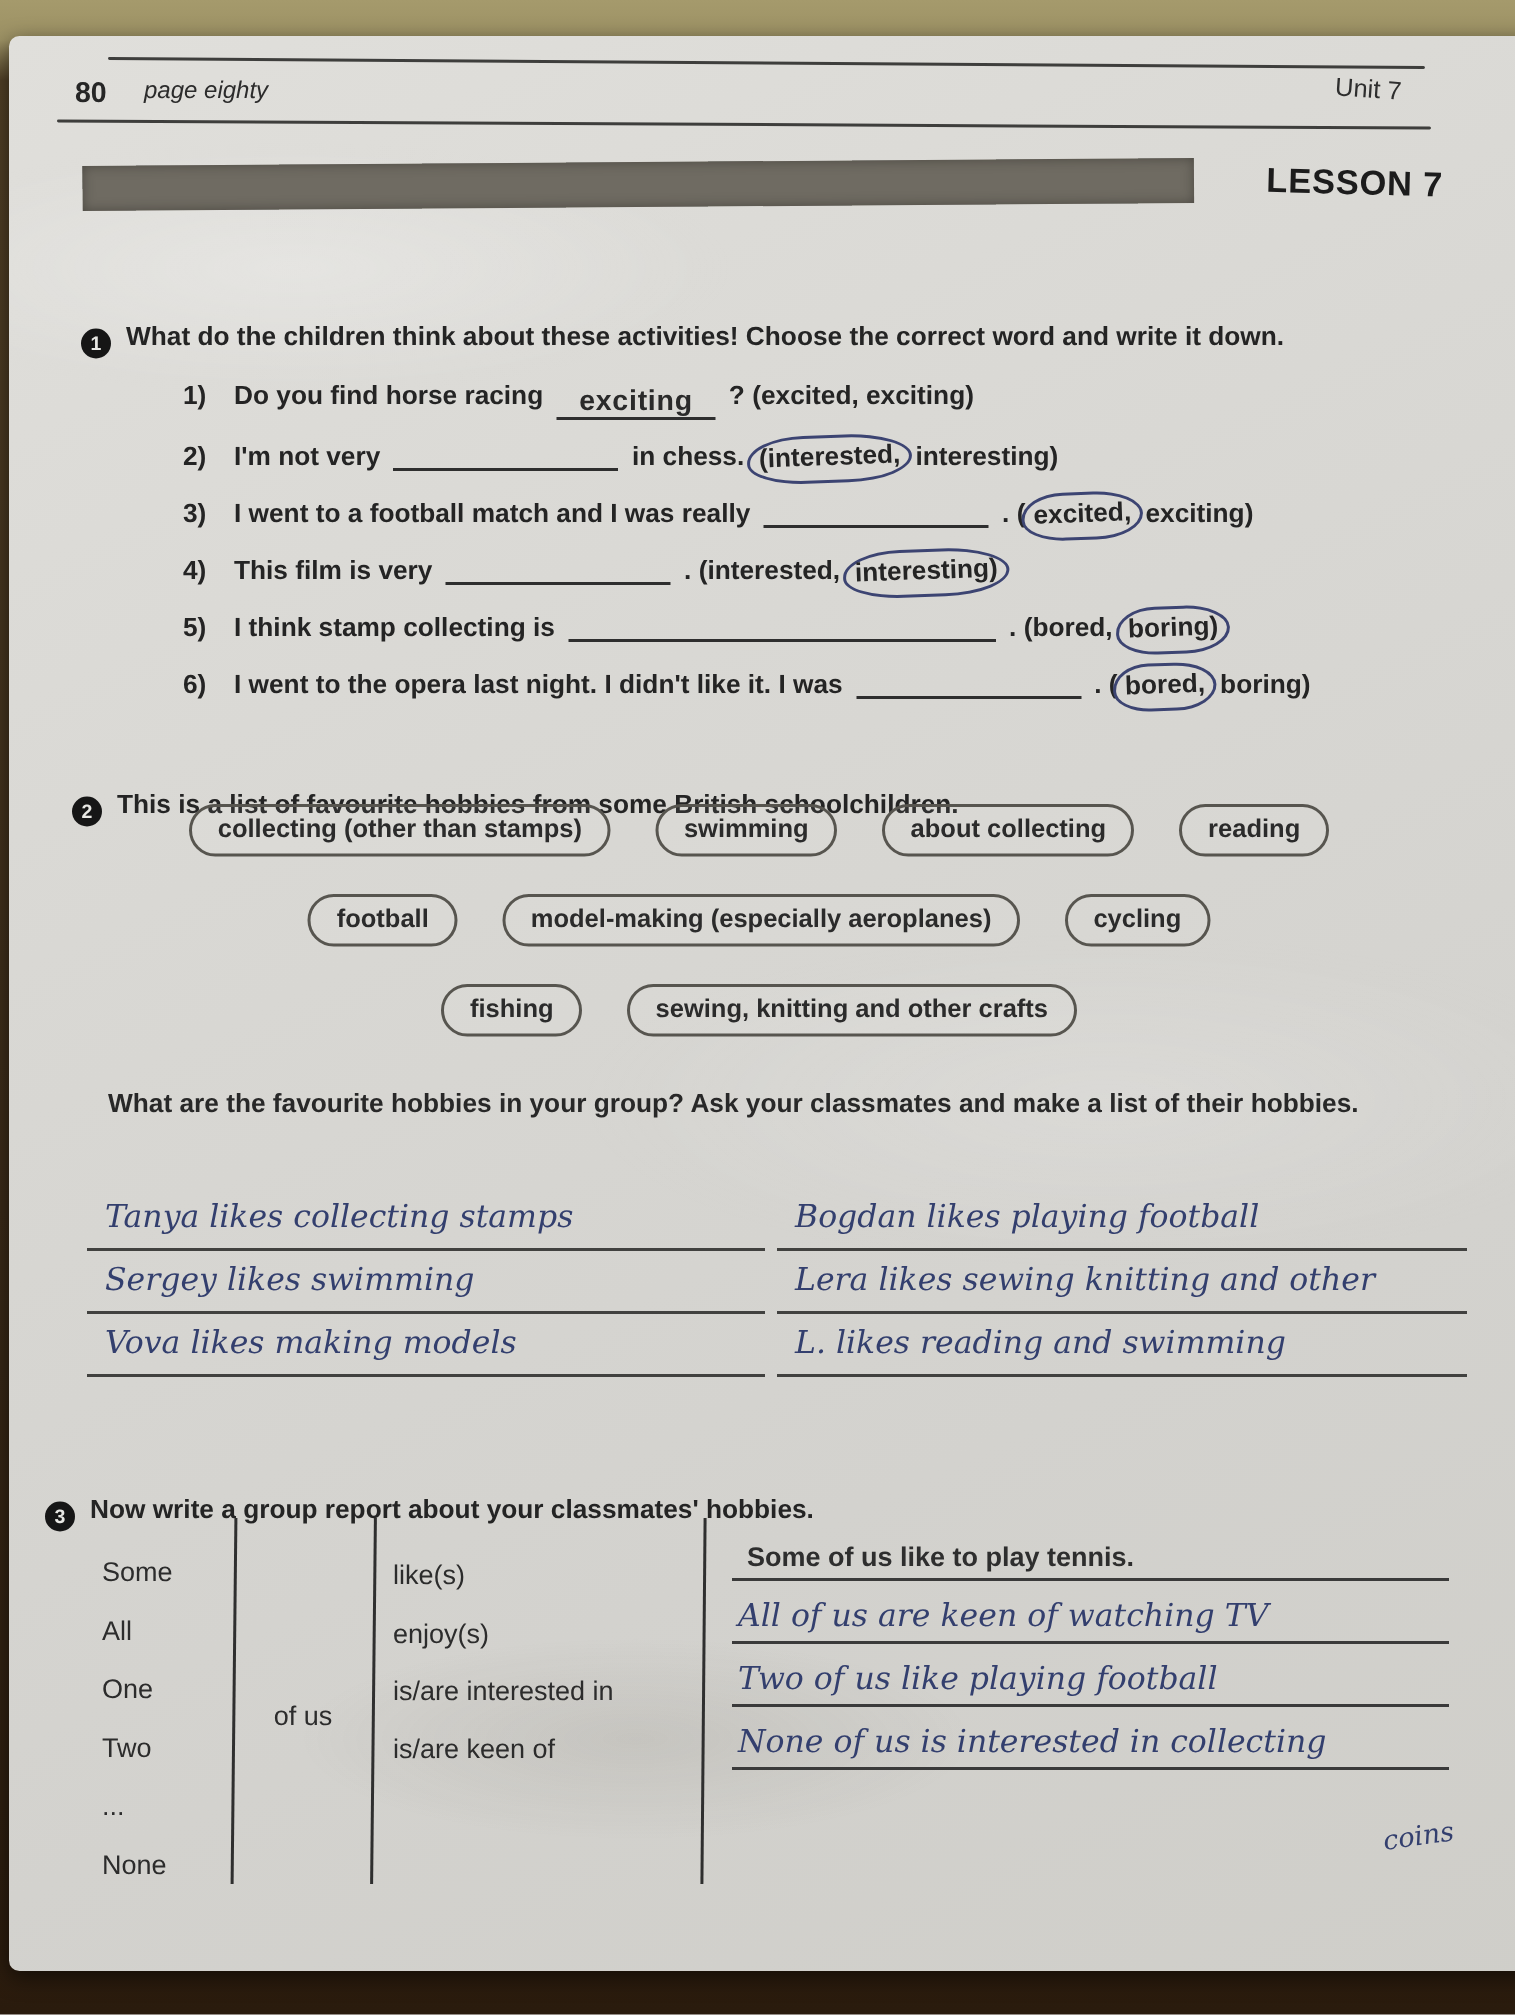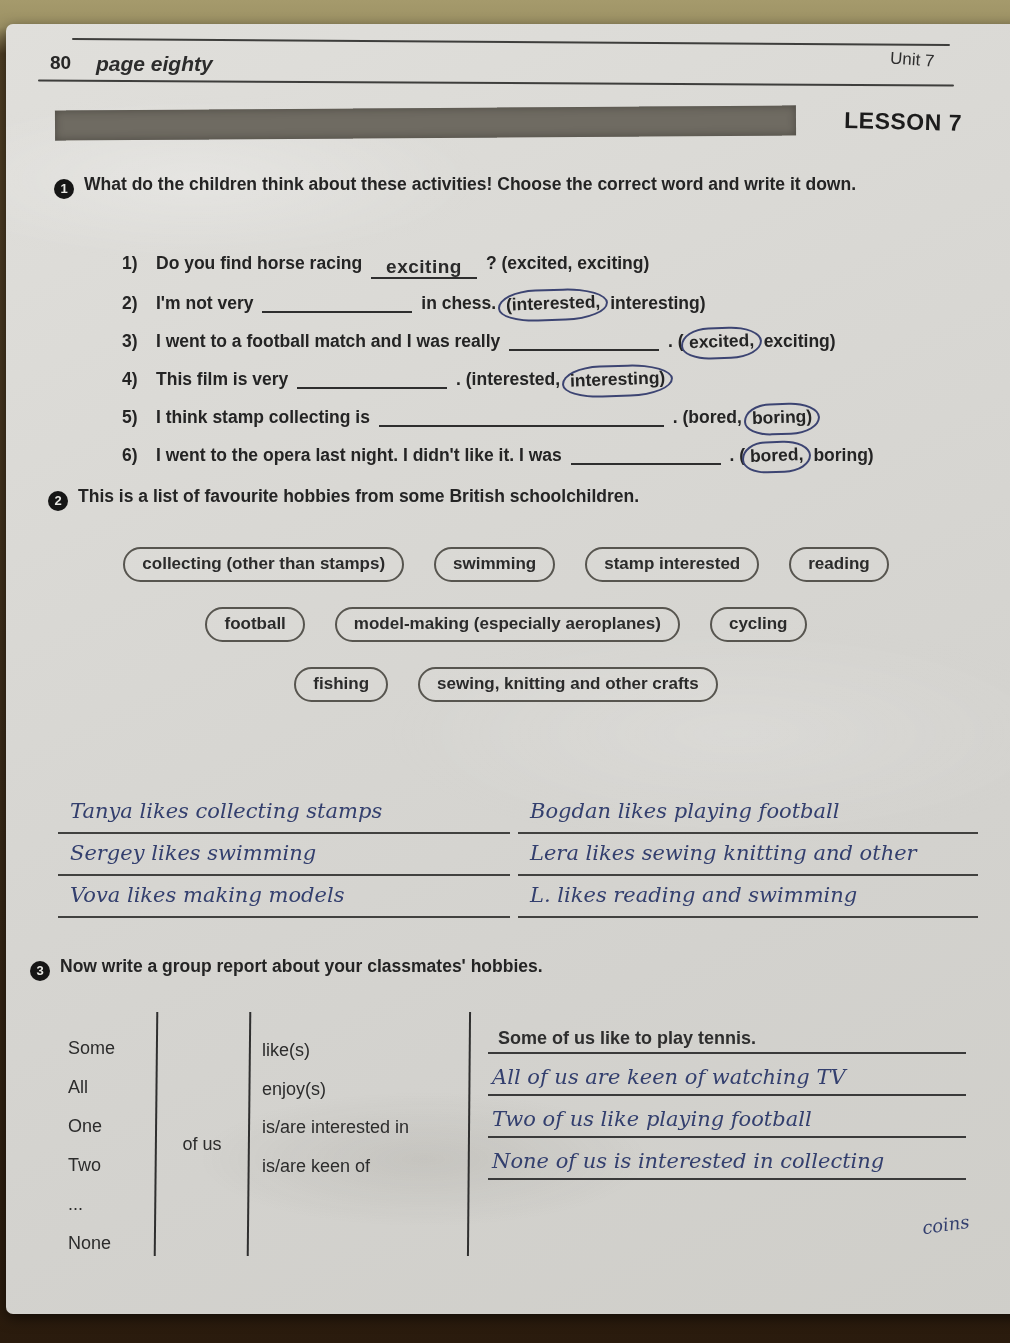--- a/index.html
+++ b/index.html
@@ -17,50 +17,50 @@
           radial-gradient(420px 120px at 18% 12%, rgba(255,255,255,.25), rgba(255,255,255,0) 70%),
           radial-gradient(500px 160px at 70% 55%, rgba(255,255,255,.14), rgba(255,255,255,0) 70%),
           radial-gradient(300px 90px at 40% 88%, rgba(90,85,75,.10), rgba(0,0,0,0) 75%);
         pointer-events:none;}
 
   
   .rule{position:absolute;background:#3e3e3c;height:2px;border-radius:2px;}
   .rule1{left:66px;top:17px;width:878px;transform:rotate(.4deg);}
   .rule2{left:32px;top:58px;width:916px;transform:rotate(.3deg);}
   .pgnum{position:absolute;left:44px;top:28px;font-size:19px;font-weight:bold;color:#262626;}
-  .pglabel{position:absolute;left:90px;top:28px;font-size:21px;font-weight:bold;font-style:italic;color:#2c2c2c;}
+  .pglabel{position:absolute;left:90px;top:28px;font-size:16px;font-weight:normal;font-style:italic;color:#2c2c2c;}
   .unit{position:absolute;left:884px;top:26px;font-size:17px;color:#2e2e2e;transform:rotate(4deg);}
 
   
   .banner{position:absolute;left:49px;top:84px;width:741px;height:30px;background:#6f6b62;
           transform:rotate(-.4deg);box-shadow:inset 0 0 8px rgba(40,38,34,.5);}
   .lesson{position:absolute;left:806px;top:84px;width:150px;text-align:right;
           font-size:23px;font-weight:bold;color:#1c1c1c;letter-spacing:.5px;transform:rotate(1.5deg);}
 
   
-  .exhead{position:absolute;font-size:17.5px;font-weight:bold;color:#242424;line-height:24px;}
+  .exhead{position:absolute;font-size:17.5px;font-weight:bold;color:#242424;line-height:24px;margin-top:40px;}
   .numdot{display:inline-block;width:20px;height:20px;border-radius:50%;background:#161616;color:#e8e8e4;
           text-align:center;line-height:20px;font-size:13px;font-weight:bold;margin-right:10px;vertical-align:-3px;}
   .ex1head{left:48px;top:148px;width:890px;}
   .ex2head{left:42px;top:460px;width:900px;}
   .ex3head{left:24px;top:930px;width:900px;}
 
   
   .ex1items{position:absolute;left:80px;top:228px;width:880px;font-size:17.5px;color:#242424;font-weight:bold;margin-left:36px;}
   .ex-item{margin-bottom:12px;line-height:23px;white-space:nowrap;}
   .inum{display:inline-block;width:34px;font-weight:bold;}
   .blank{display:inline-block;border-bottom:2px solid #2e2e2e;text-align:center;line-height:19px;height:20px;vertical-align:-4px;margin:0 4px;}
   .bw1{width:106px;} .bw2{width:150px;} .bw3{width:150px;} .bw4{width:150px;} .bw5{width:285px;} .bw6{width:150px;}
   .blank-ans{font-size:19px;font-weight:bold;color:#2a2a2a;letter-spacing:.5px;}
   .circ{display:inline-block;border:2px solid #3c4472;border-radius:46% 54% 52% 48% / 72% 64% 70% 58%;
         padding:1px 6px 4px 6px;margin:-4px -3px;transform:rotate(-2deg);}
   .circ:empty{display:none;border:none;padding:0;margin:0;}
 
   
-  .bubbles{position:absolute;left:40px;top:523px;width:920px;text-align:right;}
+  .bubbles{position:absolute;left:40px;top:512px;width:920px;text-align:right;}
   .bubble-row{display:flex;justify-content:center;gap:30px;margin-bottom:25px;}
   .bubble{display:inline-block;border:2.5px solid #57554f;border-radius:20px;padding:5px 17px 6px;
           font-size:17px;font-weight:bold;color:#2b2b2b;white-space:nowrap;background:rgba(255,255,255,.06);}
 
   .ex2q{position:absolute;left:66px;top:698px;width:880px;font-size:17.5px;font-weight:bold;color:#282828;line-height:26px;}
 
   
   .hand{font-family:"DejaVu Serif", serif;font-style:italic;color:#333f6e;}
   .hw-grid{position:absolute;left:52px;top:768px;width:912px;display:grid;grid-template-columns:452px 460px;column-gap:8px;row-gap:0;}
   .hw-line{height:40px;border-bottom:2px solid #41413f;font-size:21px;line-height:38px;padding-left:12px;white-space:nowrap;overflow:visible;}
@@ -138,34 +138,35 @@
   </div>
 
   <div class="exhead ex2head">
     <span class="numdot">2</span><span>This is a list of favourite hobbies from some British schoolchildren.</span>
   </div>
 
   <div class="bubbles">
     <div class="bubble-row">
       <span class="bubble">collecting (other than stamps)</span>
       <span class="bubble">swimming</span>
-      <span class="bubble">stamp interested</span>
+      <span class="bubble">about collecting</span>
       <span class="bubble">reading</span>
     </div>
     <div class="bubble-row">
       <span class="bubble">football</span>
       <span class="bubble">model-making (especially aeroplanes)</span>
       <span class="bubble">cycling</span>
     </div>
     <div class="bubble-row">
       <span class="bubble">fishing</span>
       <span class="bubble">sewing, knitting and other crafts</span>
     </div>
   </div>
 
+  <div class="ex2q">What are the favourite hobbies in your group? Ask your classmates and make a list of their hobbies.</div>
 
   <div class="hw-grid">
     <div class="hw-line hand">Tanya likes collecting stamps</div>
     <div class="hw-line hand">Bogdan likes playing football</div>
     <div class="hw-line hand">Sergey likes swimming</div>
     <div class="hw-line hand">Lera likes sewing knitting and other</div>
     <div class="hw-line hand">Vova likes making models</div>
     <div class="hw-line hand">L. likes reading and swimming</div>
   </div>
 

